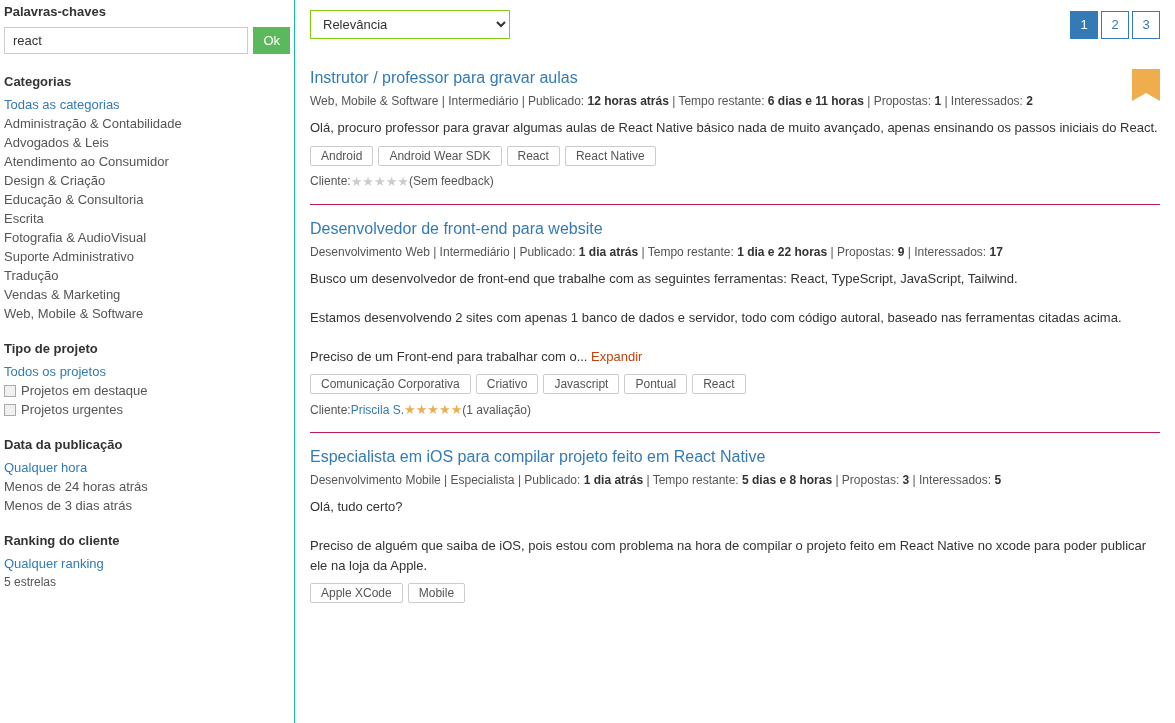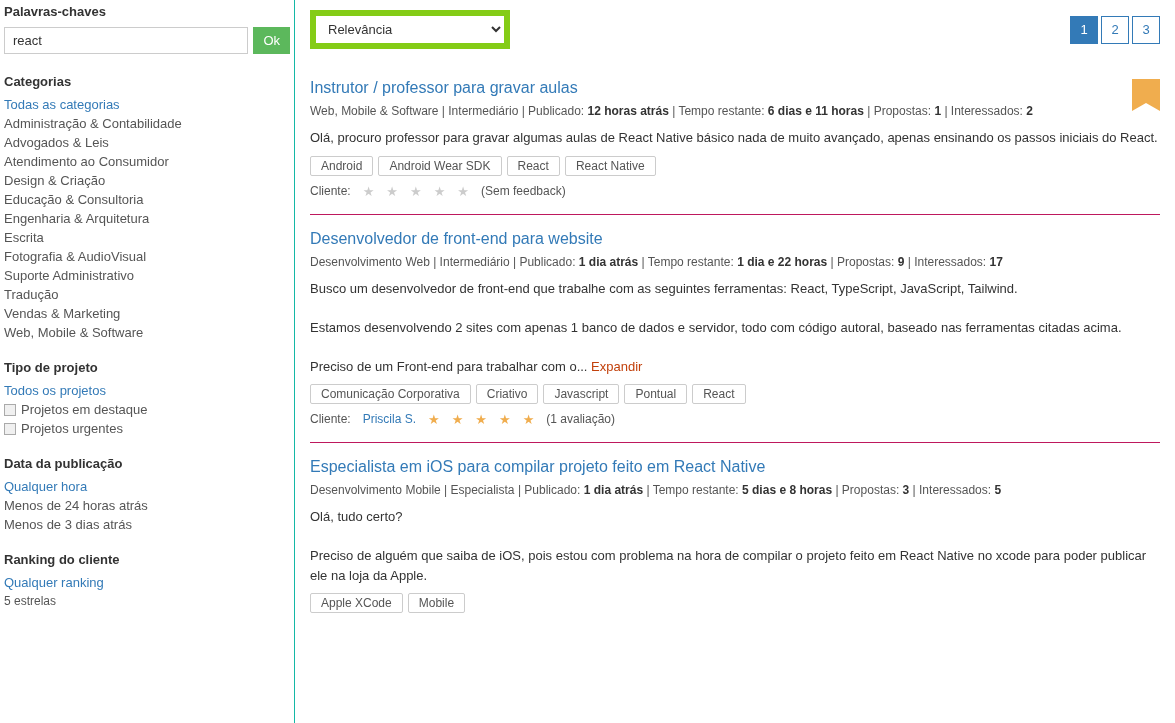--- a/index.html
+++ b/index.html
@@ -39,21 +39,21 @@
       flex: 1;
       padding: 10px 15px;
       background: #fff;
     }
 
     
     .sort-bar {
       display: flex; align-items: center; justify-content: space-between; margin-bottom: 15px;
     }
     .sort-select {
-      border: 6px solid #84cc16; padding: 5px 8px; font-size: 13px; color: #333; background: #fff;
+      border: 1px solid #84cc16; padding: 5px 8px; font-size: 13px; color: #333; background: #fff;
       width: 200px;
     }
     .pagination { display: flex; gap: 3px; }
     .page-btn {
       border: 1px solid #337ab7; background: #337ab7; color: #fff;
       width: 28px; height: 28px; display: flex; align-items: center; justify-content: center;
       cursor: pointer; font-size: 13px;
     }
     .page-btn.inactive { background: #fff; color: #337ab7; }
 
@@ -62,21 +62,21 @@
     .job-item:last-child { border-bottom: none; }
     .job-title { color: #337ab7; font-size: 16px; font-weight: normal; text-decoration: none; display: block; margin-bottom: 5px; }
     .job-meta { color: #555; font-size: 12px; margin-bottom: 8px; line-height: 1.5; }
     .job-meta strong { font-weight: bold; color: #333; }
     .job-desc { color: #333; font-size: 13px; margin-bottom: 8px; line-height: 1.5; }
     .job-tags { display: flex; flex-wrap: wrap; gap: 5px; margin-bottom: 8px; }
     .tag {
       border: 1px solid #ccc; padding: 2px 10px; font-size: 12px; color: #555; background: #fff;
       border-radius: 2px;
     }
-    .job-client { font-size: 12px; color: #555; display: flex; align-items: flex-start; gap: 12px; }
+    .job-client { font-size: 12px; color: #555; display: flex; align-items: center; gap: 0; }
     .stars { color: #f0ad4e; font-size: 13px; }
     .star-empty { color: #ccc; font-size: 13px; }
     .client-link { color: #337ab7; text-decoration: none; }
     .expand-link { color: #c2410c; text-decoration: none; }
 
     .bookmark-icon {
       position: absolute; right: 0; top: 15px;
       width: 28px; height: 32px;
       background: #f0ad4e;
       clip-path: polygon(0 0, 100% 0, 100% 100%, 50% 75%, 0 100%);
@@ -98,21 +98,20 @@
 
   <div class="sidebar-section">
     <h3>Categorias</h3>
     <ul class="category-list">
       <li><a href="#" class="active">Todas as categorias</a></li>
       <li><span>Administração &amp; Contabilidade</span></li>
       <li><span>Advogados &amp; Leis</span></li>
       <li><span>Atendimento ao Consumidor</span></li>
       <li><span>Design &amp; Criação</span></li>
       <li><span>Educação &amp; Consultoria</span></li>
-      <li><span>Engenharia &amp; Arquitetura</span></li>
       <li><span>Escrita</span></li>
       <li><span>Fotografia &amp; AudioVisual</span></li>
       <li><span>Suporte Administrativo</span></li>
       <li><span>Tradução</span></li>
       <li><span>Vendas &amp; Marketing</span></li>
       <li><span>Web, Mobile &amp; Software</span></li>
     </ul>
   </div>
 
   <div class="sidebar-section">

